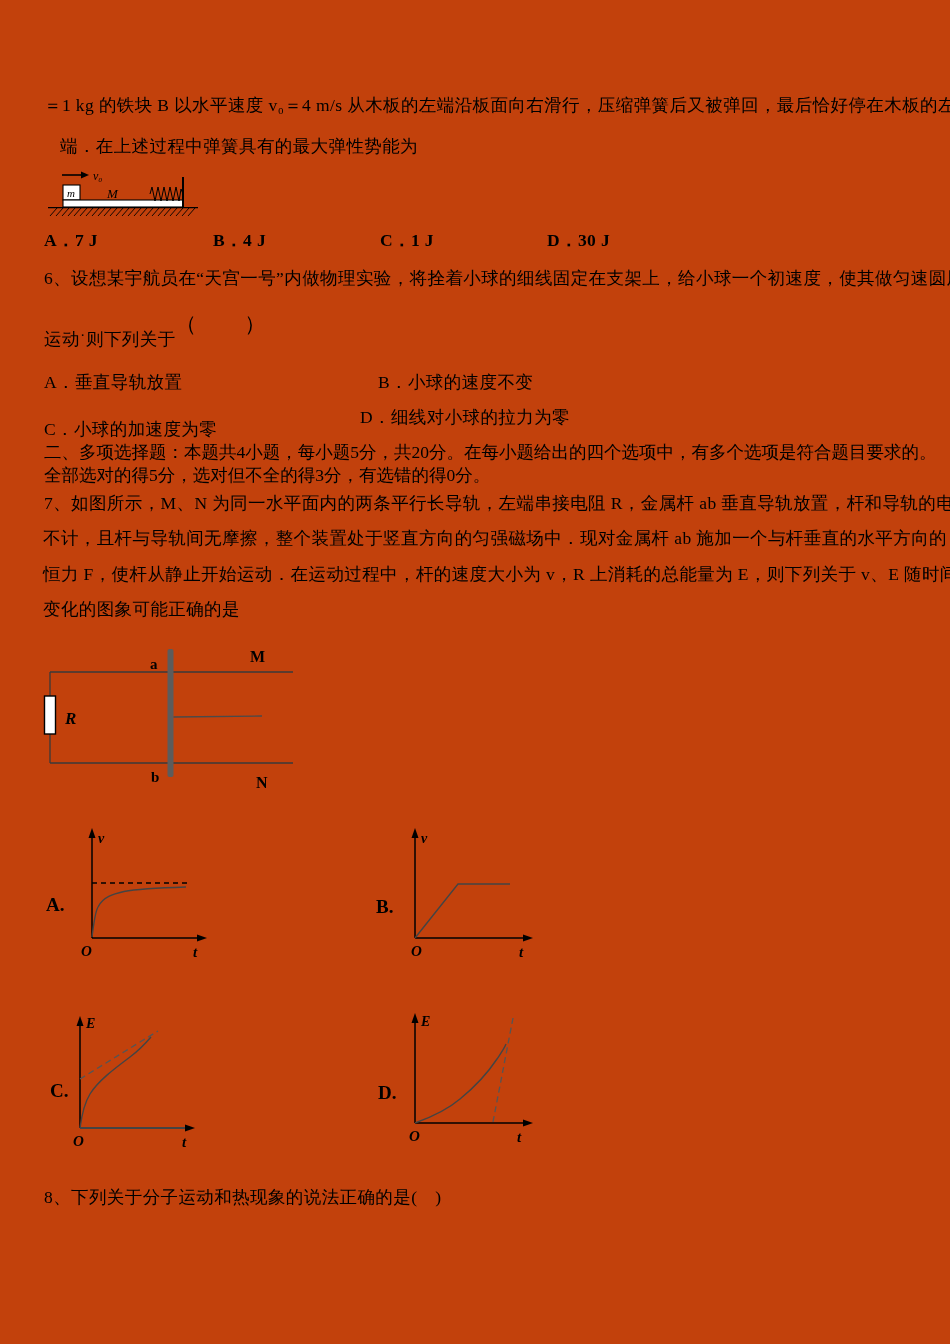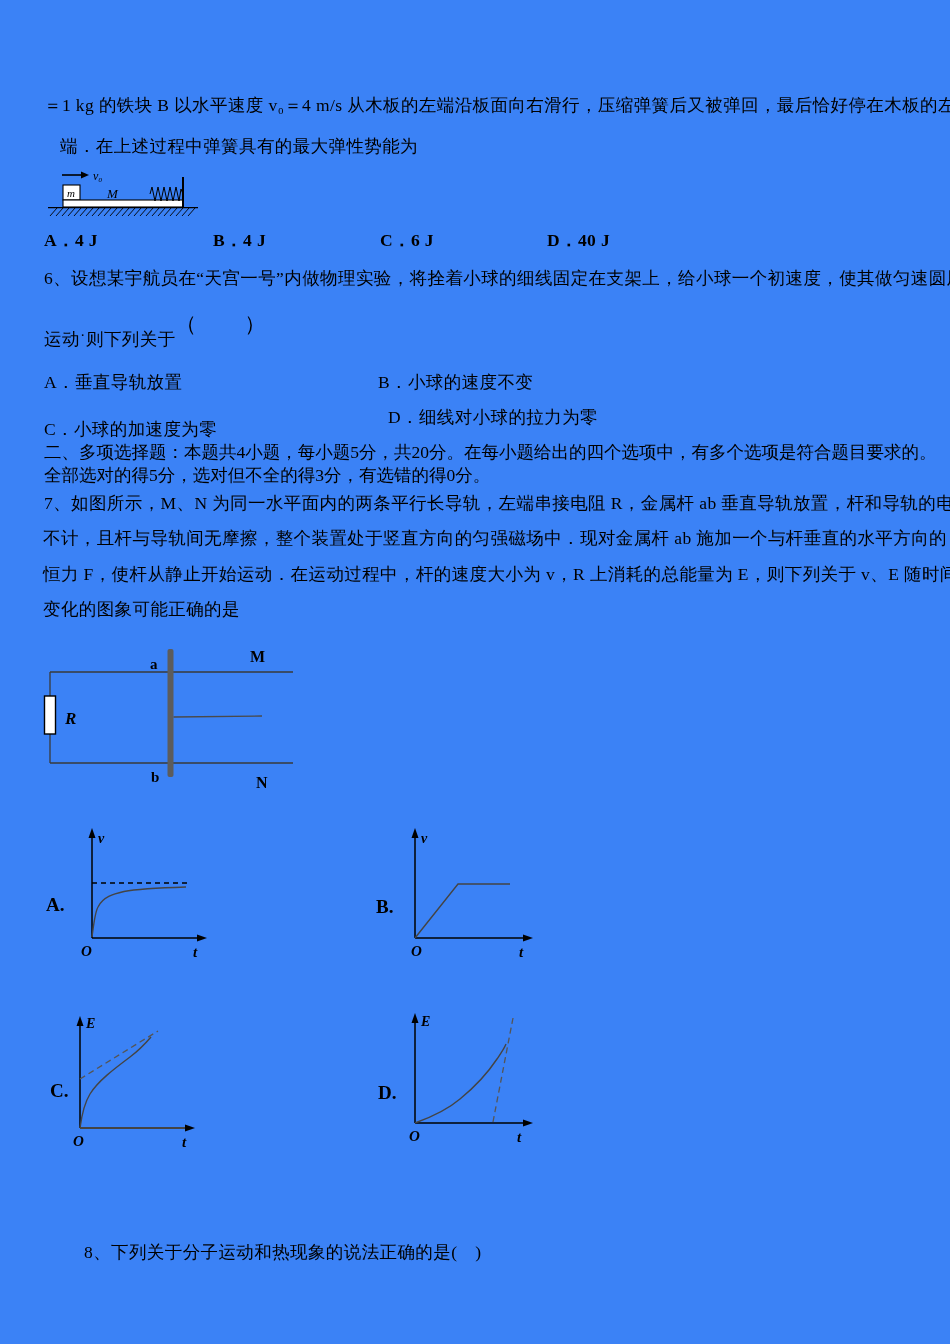--- a/index.html
+++ b/index.html
@@ -1,17 +1,17 @@
 <!DOCTYPE html>
 <html><head>
 <meta charset="utf-8">
 <style>
   html,body { margin:0; padding:0; background:#ffffff; }
   .page {
-    position:relative; width:950px; height:1344px; background:#3b82f6;
+    position:relative; width:950px; height:1344px; background:#c2410c;
     color:#000; font-family:"Liberation Serif","DejaVu Serif",serif;
     overflow:hidden;
   }
   .tline {
     position:absolute; white-space:pre; font-size:17.5px;
     letter-spacing:0.4px; line-height:1;
   }
   .opt-bold { font-weight:bold; }
   .graph-letter {
     position:absolute; font-size:19px; font-weight:bold; white-space:pre;
@@ -40,31 +40,31 @@
     <rect x="18" y="22" width="17" height="15" fill="#fff" stroke="#000" stroke-width="1.1"></rect>
     <text x="22" y="34" font-size="11" font-style="italic">m</text>
     <rect x="18" y="37" width="120" height="7" fill="#fff" stroke="#000" stroke-width="1.1"></rect>
     <text x="62" y="35" font-size="13" font-style="italic">M</text>
     <path d="M105,31 L107,24 L110,38 L113,24 L116,38 L119,24 L122,38 L125,24 L128,38 L131,24 L134,38 L136,26 L138,31" fill="none" stroke="#000" stroke-width="1"></path>
     <line x1="138" y1="14" x2="138" y2="44" stroke="#000" stroke-width="2"></line>
     <line x1="3" y1="44.7" x2="153" y2="44.7" stroke="#000" stroke-width="1.3"></line>
     <path stroke="#000" stroke-width="0.9" fill="none" d="M12,45 l-7,8 M18,45 l-7,8 M24,45 l-7,8 M30,45 l-7,8 M36,45 l-7,8 M42,45 l-7,8 M48,45 l-7,8 M54,45 l-7,8 M60,45 l-7,8 M66,45 l-7,8 M72,45 l-7,8 M78,45 l-7,8 M84,45 l-7,8 M90,45 l-7,8 M96,45 l-7,8 M102,45 l-7,8 M108,45 l-7,8 M114,45 l-7,8 M120,45 l-7,8 M126,45 l-7,8 M132,45 l-7,8 M138,45 l-7,8 M144,45 l-7,8 M150,45 l-7,8"></path>
   </svg>
 
-  <div class="tline opt-bold" style="left:44px;  top:232px;">A．4 J</div>
+  <div class="tline opt-bold" style="left:44px;  top:232px;">A．7 J</div>
   <div class="tline opt-bold" style="left:213px; top:232px;">B．4 J</div>
-  <div class="tline opt-bold" style="left:380px; top:232px;">C．6 J</div>
-  <div class="tline opt-bold" style="left:547px; top:232px;">D．40 J</div>
+  <div class="tline opt-bold" style="left:380px; top:232px;">C．1 J</div>
+  <div class="tline opt-bold" style="left:547px; top:232px;">D．30 J</div>
 
   <div class="tline" style="left:44px; top:270px;">6、设想某宇航员在“天宫一号”内做物理实验，将拴着小球的细线固定在支架上，给小球一个初速度，使其做匀速圆周</div>
   <div class="tline" style="left:44px; top:328px;"><span>运动˙则下列关于</span><span class="raised-brackets">（　　）</span></div>
   <div class="tline" style="left:44px;  top:374px;">A．垂直导轨放置</div>
   <div class="tline" style="left:378px; top:374px;">B．小球的速度不变</div>
   <div class="tline" style="left:44px;  top:421px;">C．小球的加速度为零</div>
-  <div class="tline" style="left:388px; top:409px;">D．细线对小球的拉力为零</div>
+  <div class="tline" style="left:360px; top:409px;">D．细线对小球的拉力为零</div>
 
   <div class="tline" style="left:44px; top:444px; letter-spacing:0;text-align:center;">二、多项选择题：本题共4小题，每小题5分，共20分。在每小题给出的四个选项中，有多个选项是符合题目要求的。</div>
   <div class="tline" style="left:44px; top:467px; letter-spacing:0;">全部选对的得5分，选对但不全的得3分，有选错的得0分。</div>
 
   <div class="tline" style="left:44px; top:495px;">7、如图所示，M、N 为同一水平面内的两条平行长导轨，左端串接电阻 R，金属杆 ab 垂直导轨放置，杆和导轨的电阻</div>
   <div class="tline" style="left:43px; top:530px;">不计，且杆与导轨间无摩擦，整个装置处于竖直方向的匀强磁场中．现对金属杆 ab 施加一个与杆垂直的水平方向的</div>
   <div class="tline" style="left:43px; top:566px;">恒力 F，使杆从静止开始运动．在运动过程中，杆的速度大小为 v，R 上消耗的总能量为 E，则下列关于 v、E 随时间</div>
   <div class="tline" style="left:43px; top:601px;">变化的图象可能正确的是</div>
 
   <svg style="left:40px; top:640px;" width="280" height="155" viewBox="0 0 280 155">
@@ -126,15 +126,15 @@
     <polygon points="50,3 46.5,13 53.5,13" fill="#000"></polygon>
     <line x1="50" y1="113" x2="161" y2="113" stroke="#000" stroke-width="1.5"></line>
     <polygon points="168,113 158,109.5 158,116.5" fill="#000"></polygon>
     <line x1="128" y1="112" x2="148" y2="8" stroke="#555" stroke-width="1.3" stroke-dasharray="6,4"></line>
     <path d="M50,113 C64,108 82,100 95,89 C111,76 124,61 132,49 C136,43 139,39 141,34" fill="none" stroke="#444" stroke-width="1.4"></path>
     <text x="56" y="16" font-size="14" class="axis-italic">E</text>
     <text x="44" y="131" font-size="15" class="axis-italic">O</text>
     <text x="152" y="132" font-size="15" class="axis-italic">t</text>
   </svg>
 
-  <div class="tline" style="left:44px; top:1244px;margin-left:40px;">8、下列关于分子运动和热现象的说法正确的是(　)</div>
+  <div class="tline" style="left:44px; top:1189px;">8、下列关于分子运动和热现象的说法正确的是(　)</div>
 
 </div>
 
 </body></html>

